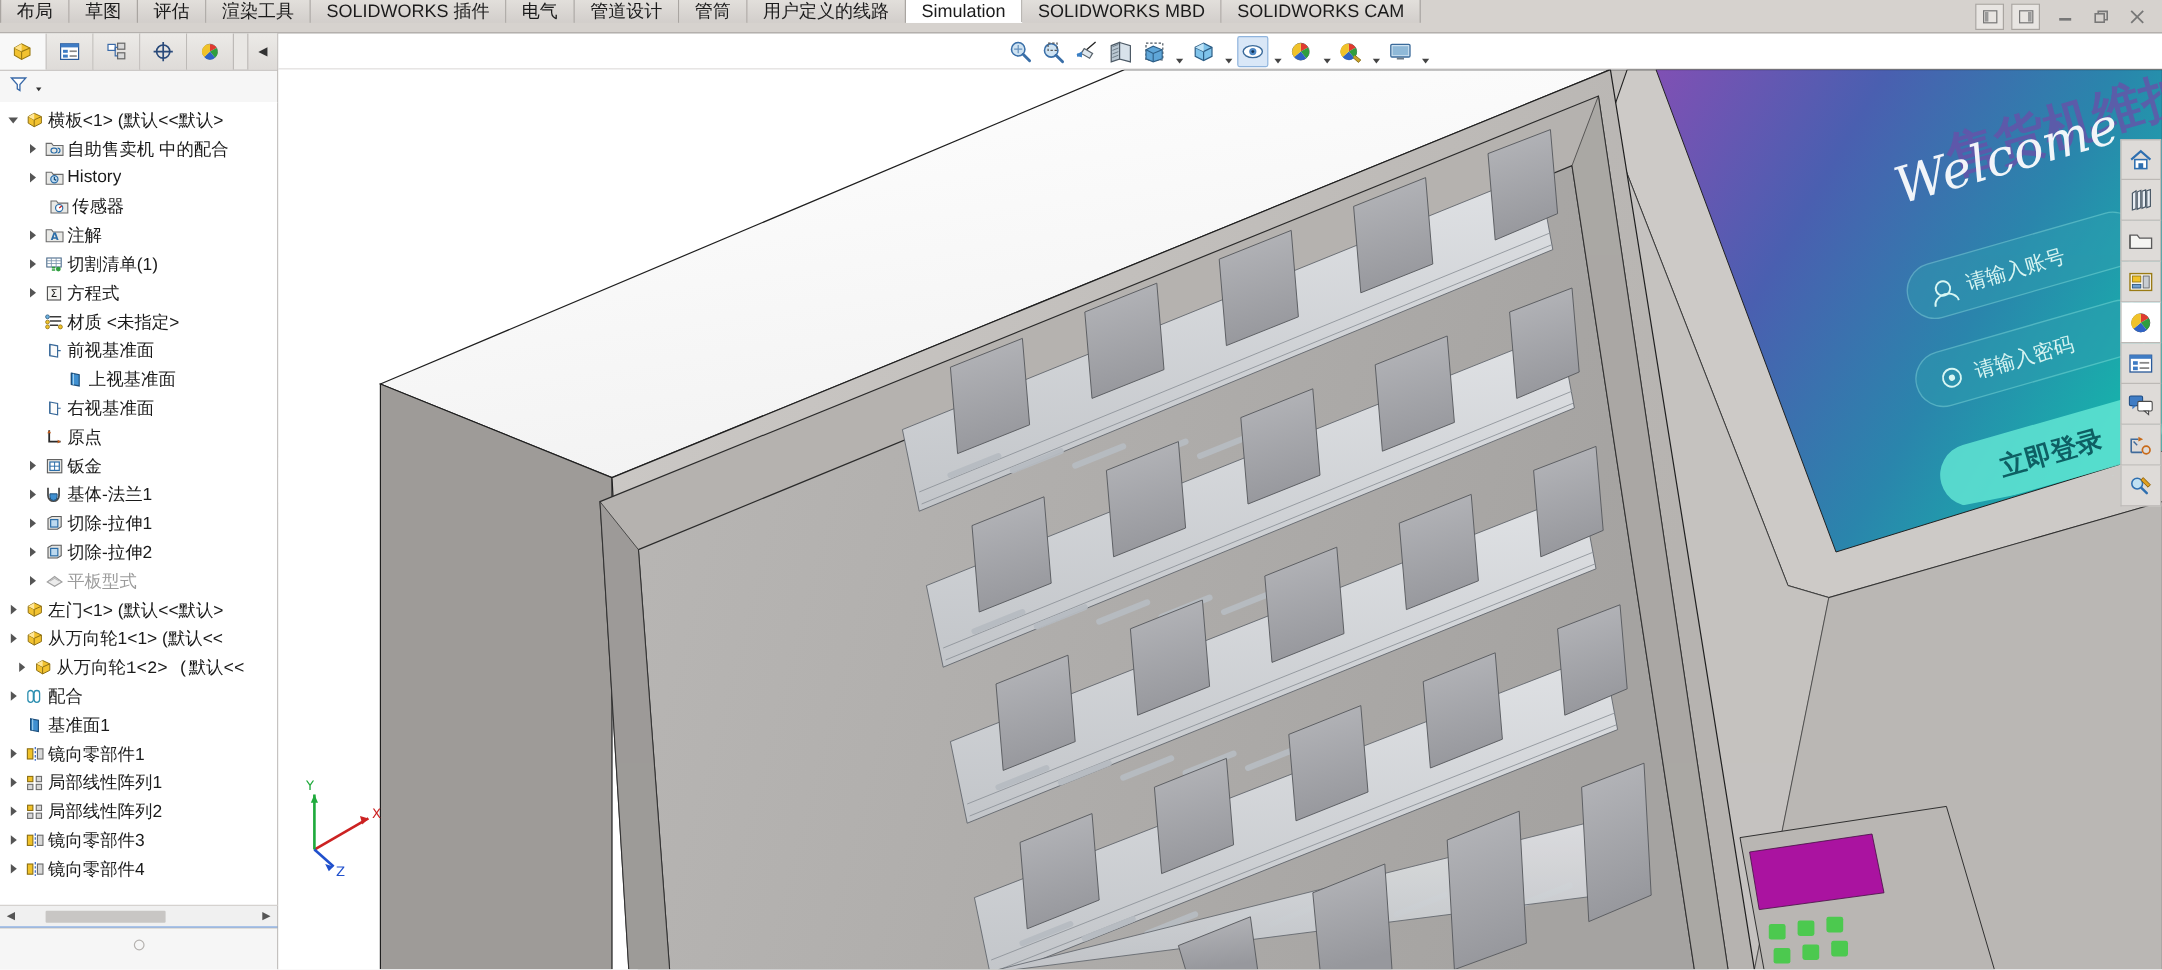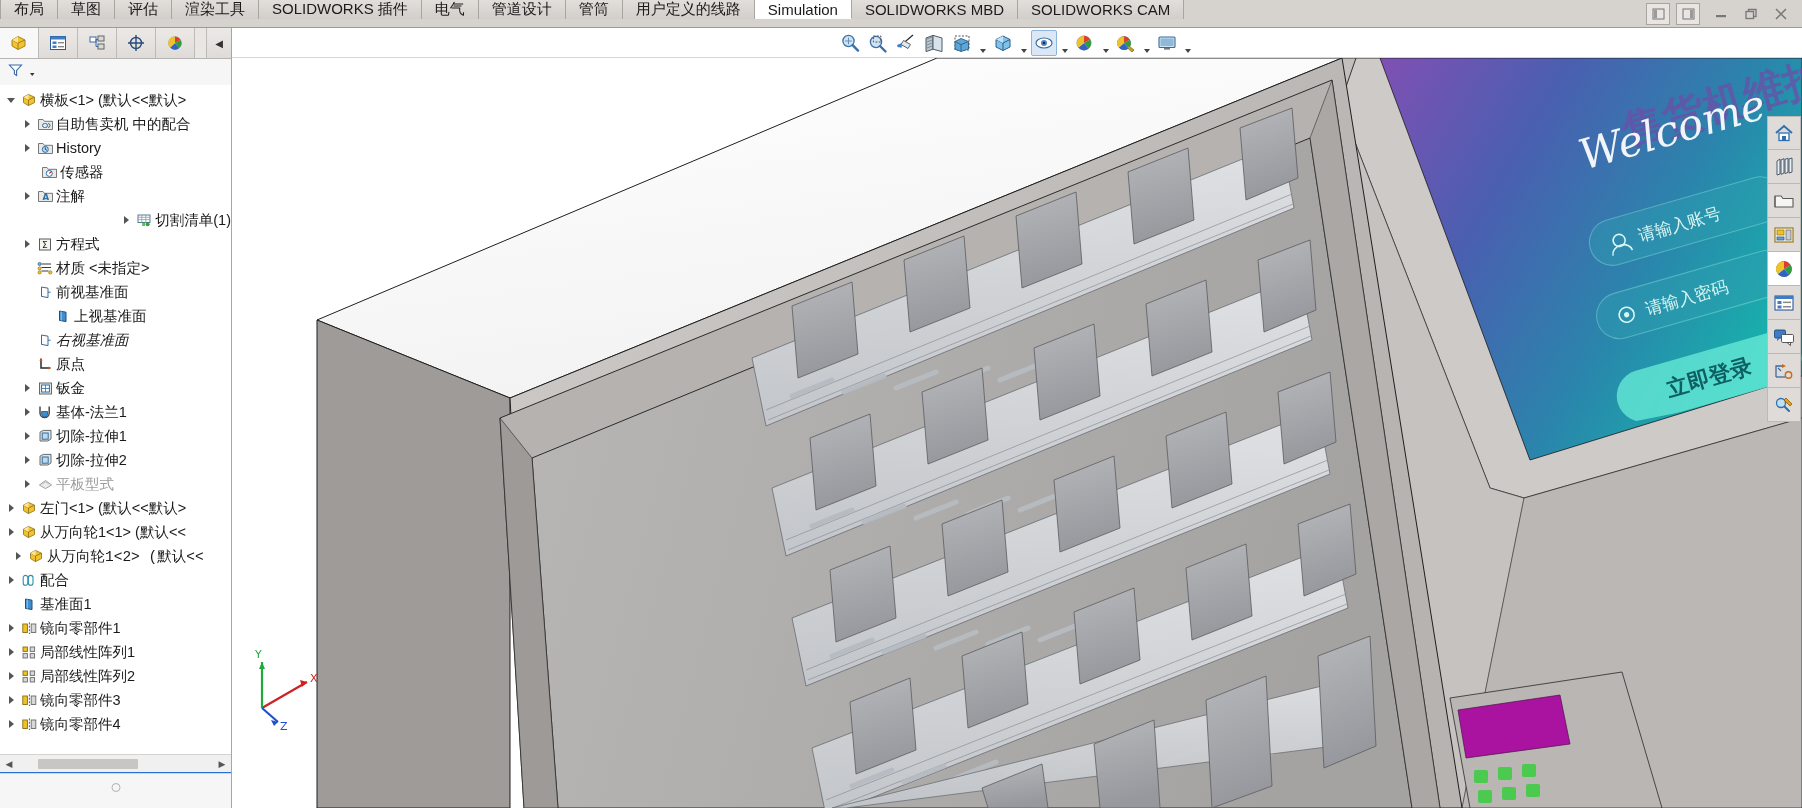--- a/index.html
+++ b/index.html
@@ -326,21 +326,21 @@
             <i class="caret"></i>
           </div>
           <div class="ico">
             <svg width="17" height="17" viewBox="0 0 17 17">
               <path d="M1.5 3.5 H6 L7.4 5.3 H15.5 V13.5 H1.5 Z" fill="#e9e9e6" stroke="#6b6b6b" stroke-width="0.9"></path>
               <text x="5.4" y="12.4" font-size="8.5" font-family="DejaVu Sans, sans-serif" fill="#2d6ea8" font-weight="bold">A</text>
             </svg>
           </div>
           <div class="lbl">注解</div>
         </div>
-        <div class="trow" style="padding-left: 20px; justify-content: flex-end;">
+        <div class="trow" style="padding-left: 20px;">
           <div class="tw">
             <i class="caret"></i>
           </div>
           <div class="ico">
             <svg width="17" height="17" viewBox="0 0 17 17">
               <rect x="2" y="3" width="12" height="7.5" fill="#fff" stroke="#4a6a8a" stroke-width="0.9"></rect>
               <path d="M2 5.3 H14 M2 7.6 H14 M5.8 3 V10.5 M9.8 3 V10.5" stroke="#7a94ad" stroke-width="0.7"></path>
               <path d="M6.2 11 L9 11 M6.2 13 L9 13" stroke="#2f9e3f" stroke-width="1.4"></path>
               <circle cx="11.6" cy="12.2" r="2" fill="#2f9e3f"></circle>
             </svg>
@@ -387,21 +387,21 @@
           <div class="tw"></div>
           <div class="ico">
             <svg width="17" height="17" viewBox="0 0 17 17">
               <path d="M4.5 3 L11 4.2 L11 13.6 L4.5 12.4 Z" fill="#3f8fd0" stroke="#1d4f7c" stroke-width="1"></path>
               <path d="M4.5 3 L4.5 12.4" stroke="#1d4f7c" stroke-width="1"></path>
               <path d="M6.2 3.4 L6.2 12.6" stroke="#9fd0ee" stroke-width="0.9"></path>
             </svg>
           </div>
           <div class="lbl">上视基准面</div>
         </div>
-        <div class="trow" style="padding-left: 20px; font-style: italic;">
+        <div class="trow" style="padding-left: 20px;">
           <div class="tw"></div>
           <div class="ico">
             <svg width="17" height="17" viewBox="0 0 17 17">
               <path d="M4.5 3 L11 4.2 L11 13.6 L4.5 12.4 Z" fill="#fbfbfb" stroke="#3a6a9a" stroke-width="1"></path>
               <path d="M4.5 3 L4.5 12.4" stroke="#3a6a9a" stroke-width="1"></path>
               <path d="M11 8.2 L13.6 8.2" stroke="#3a6a9a" stroke-width="1"></path>
             </svg>
           </div>
           <div class="lbl">右视基准面</div>
         </div>

